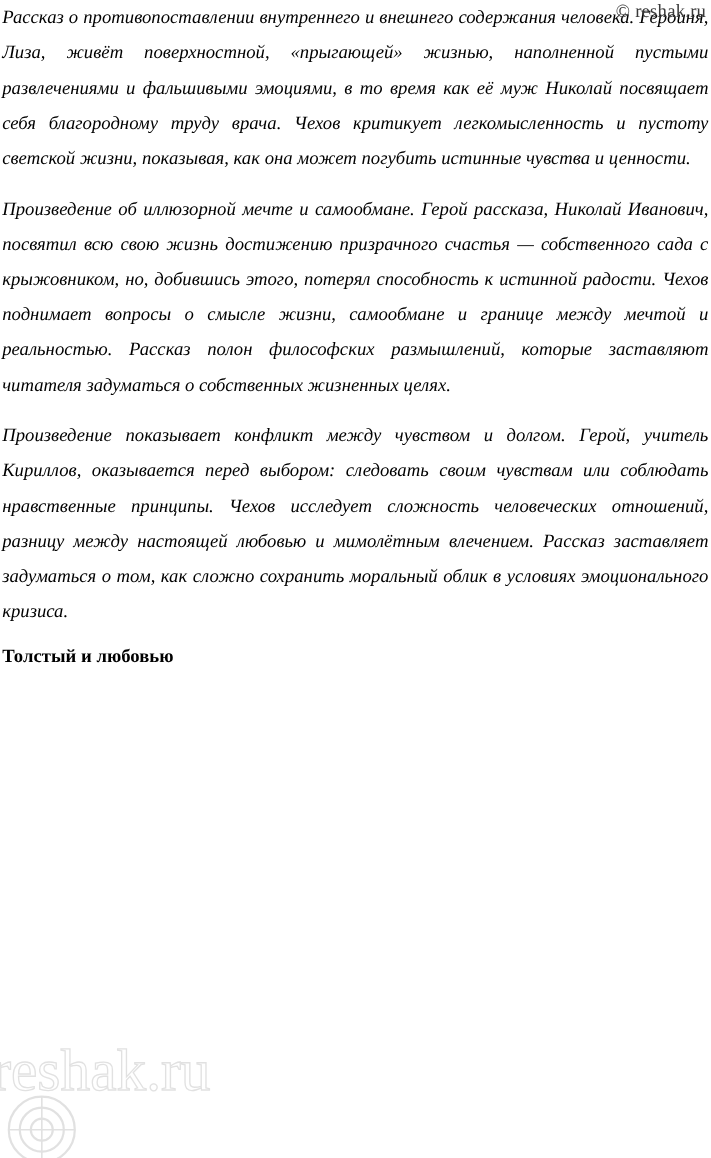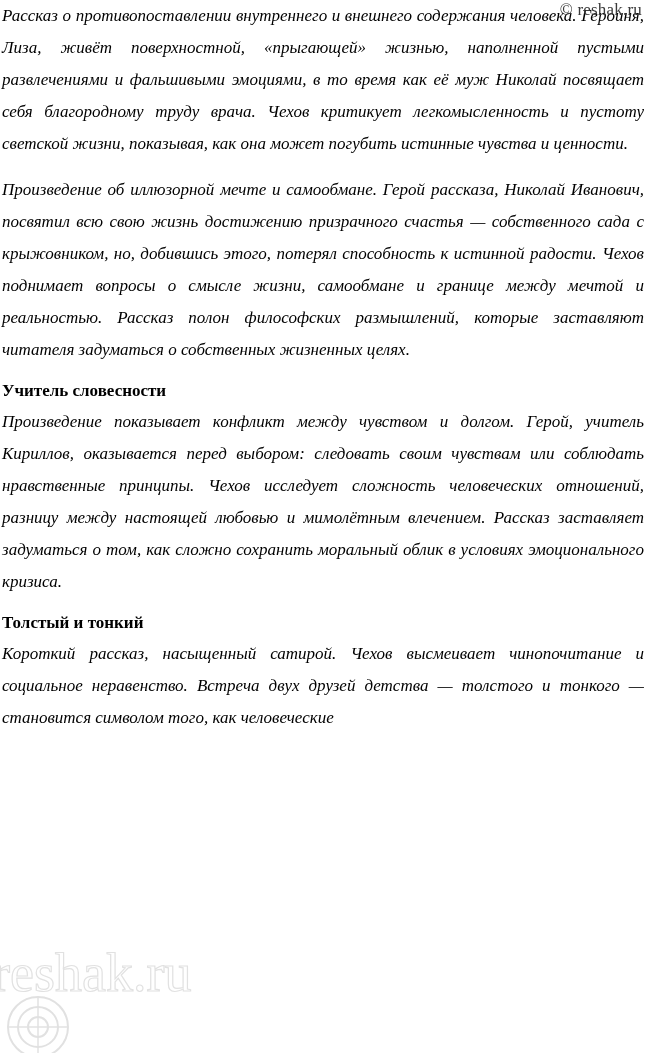--- a/index.html
+++ b/index.html
@@ -102,23 +102,21 @@
 
     <div class="block">
       <p class="body-text">Рассказ о противопоставлении внутреннего и внешнего содержания человека. Героиня, Лиза, живёт поверхностной, «прыгающей» жизнью, наполненной пустыми развлечениями и фальшивыми эмоциями, в то время как её муж Николай посвящает себя благородному труду врача. Чехов критикует легкомысленность и пустоту светской жизни, показывая, как она может погубить истинные чувства и ценности.</p>
     </div>
 
     <div class="block">
       <p class="body-text">Произведение об иллюзорной мечте и самообмане. Герой рассказа, Николай Иванович, посвятил всю свою жизнь достижению призрачного счастья — собственного сада с крыжовником, но, добившись этого, потерял способность к истинной радости. Чехов поднимает вопросы о смысле жизни, самообмане и границе между мечтой и реальностью. Рассказ полон философских размышлений, которые заставляют читателя задуматься о собственных жизненных целях.</p>
     </div>
 
     <div class="block">
-      <h2 class="section-title">Учитель словесности</h2>
       <p class="body-text">Произведение показывает конфликт между чувством и долгом. Герой, учитель Кириллов, оказывается перед выбором: следовать своим чувствам или соблюдать нравственные принципы. Чехов исследует сложность человеческих отношений, разницу между настоящей любовью и мимолётным влечением. Рассказ заставляет задуматься о том, как сложно сохранить моральный облик в условиях эмоционального кризиса.</p>
     </div>
 
     <div class="block">
-      <h2 class="section-title">Толстый и тонкий</h2>
-      <p class="body-text last">Короткий рассказ, насыщенный сатирой. Чехов высмеивает чинопочитание и социальное неравенство. Встреча двух друзей детства — толстого и тонкого — становится символом того, как человеческие</p>
+      <h2 class="section-title">Толстый и любовью</h2>
     </div>
 
   </div>
 </div>
 
 </body></html>

